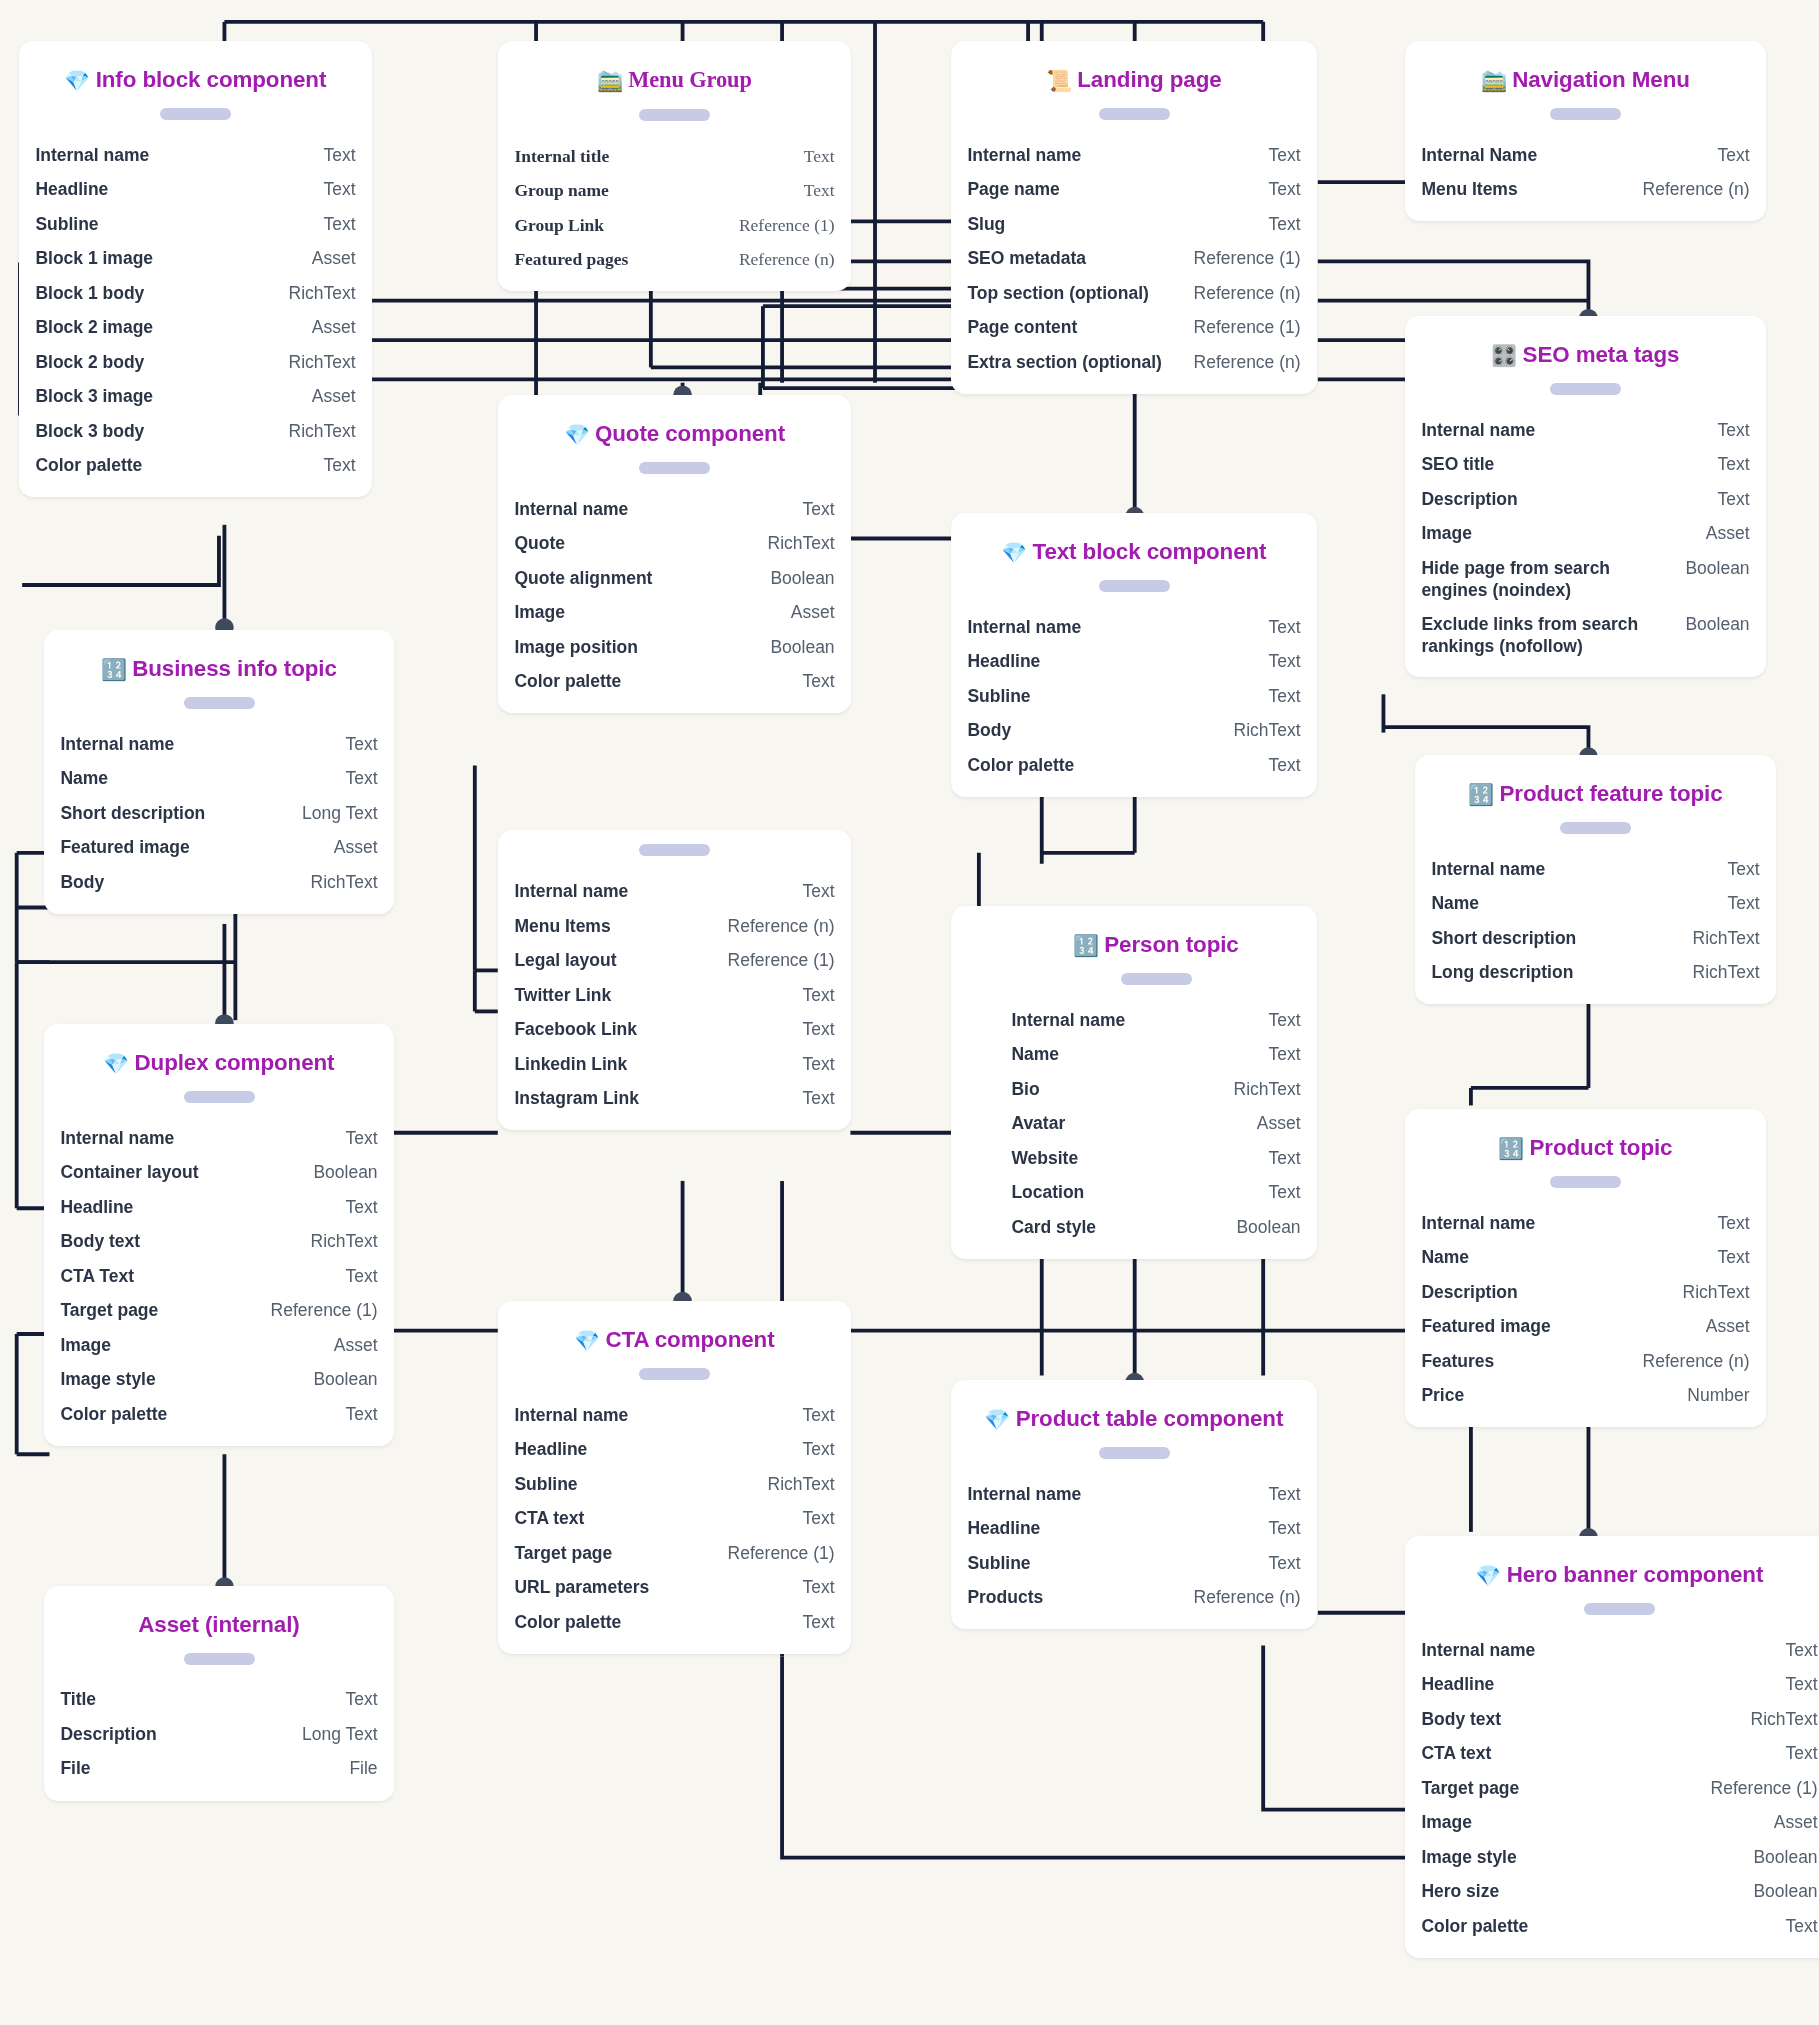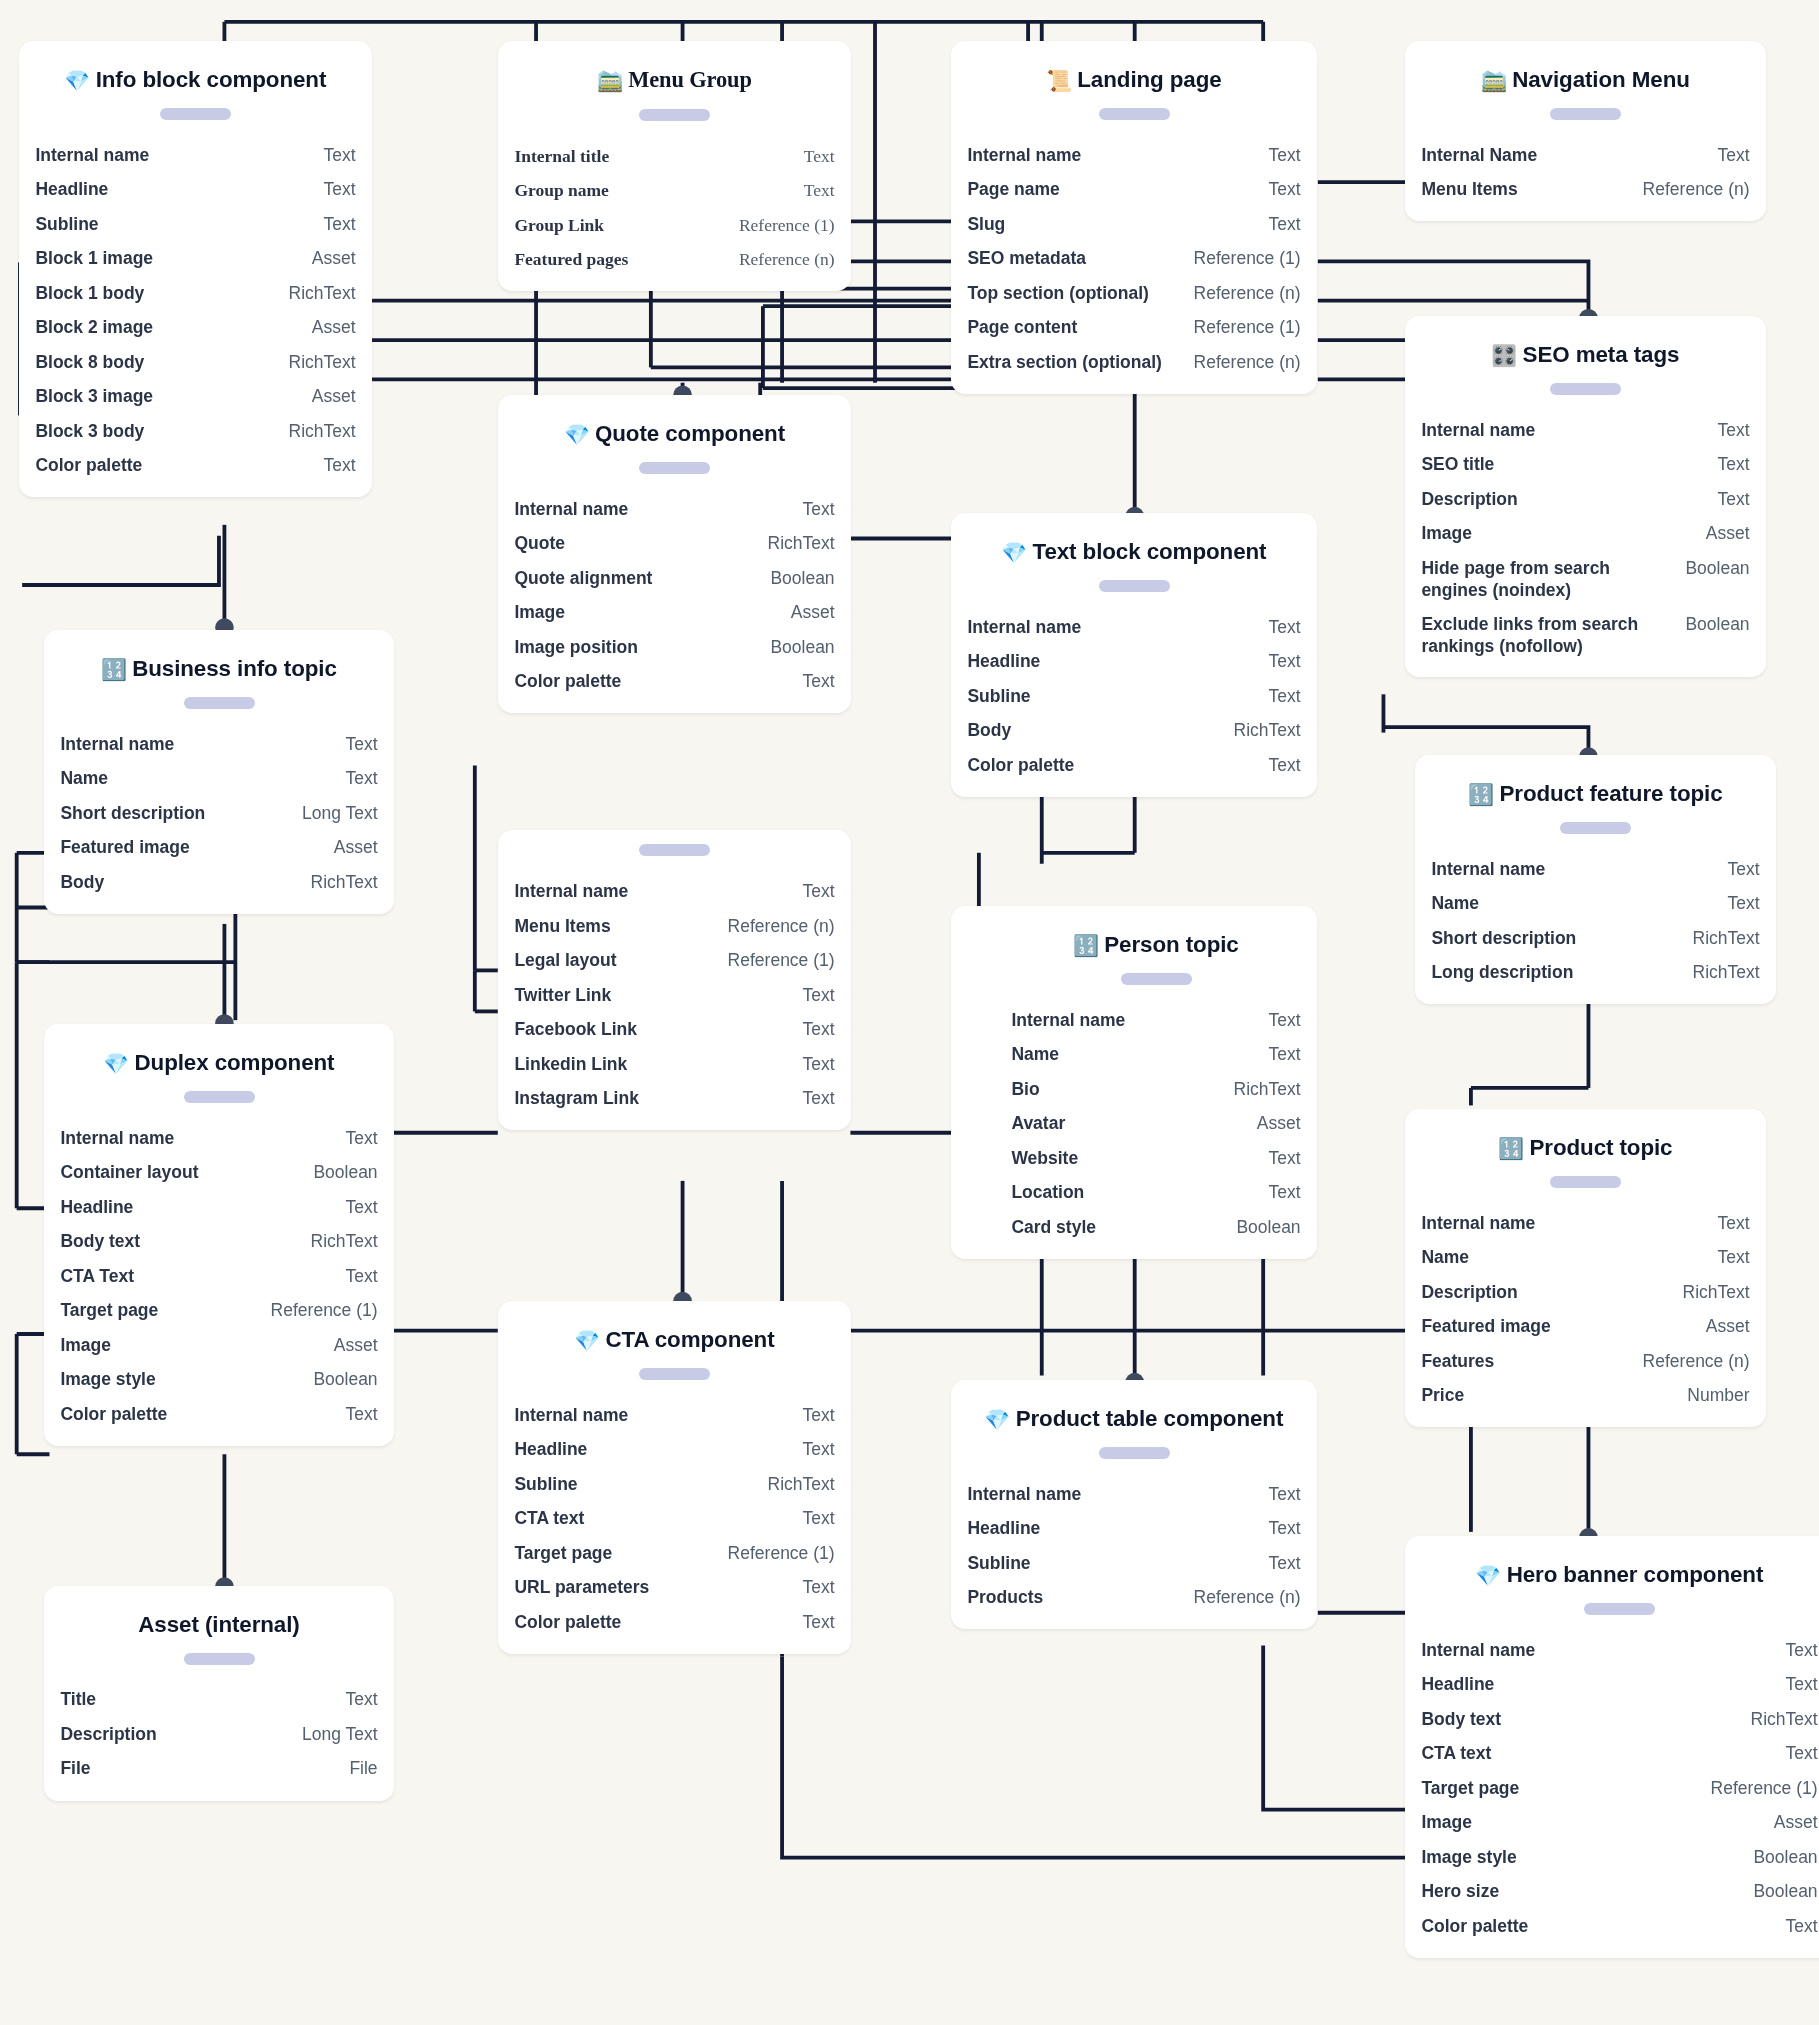--- a/index.html
+++ b/index.html
@@ -18,21 +18,21 @@
     border-radius:14.2px;
     box-shadow:0 1.1px 3.3px rgba(20,24,40,.07);
     box-sizing:border-box;
     padding:0 0 14.2px 0;
     z-index:5;
   }
   .card-title{
     text-align:center;
     font-size:22.4px;
     font-weight:bold;
-    color:#0f172a;
+    color:#a21caf;
     padding:25px 14.2px 0 14.2px;
     line-height:1.22;
     letter-spacing:-0.1px;
   }
   .card-title .emoji{font-size:21px;margin-right:4.9px;vertical-align:-1.1px;}
   .pill-wrap{text-align:center;padding:14.2px 0 16.4px 0;}
   .pill{
     display:inline-block;
     width:71px;height:12px;
     border-radius:6px;
@@ -225,21 +225,21 @@
         </div>
         <div class="field">
           <span class="fname">Block 1 body</span>
           <span class="ftype">RichText</span>
         </div>
         <div class="field">
           <span class="fname">Block 2 image</span>
           <span class="ftype">Asset</span>
         </div>
         <div class="field">
-          <span class="fname">Block 8 body</span>
+          <span class="fname">Block 2 body</span>
           <span class="ftype">RichText</span>
         </div>
         <div class="field">
           <span class="fname">Block 3 image</span>
           <span class="ftype">Asset</span>
         </div>
         <div class="field">
           <span class="fname">Block 3 body</span>
           <span class="ftype">RichText</span>
         </div>

